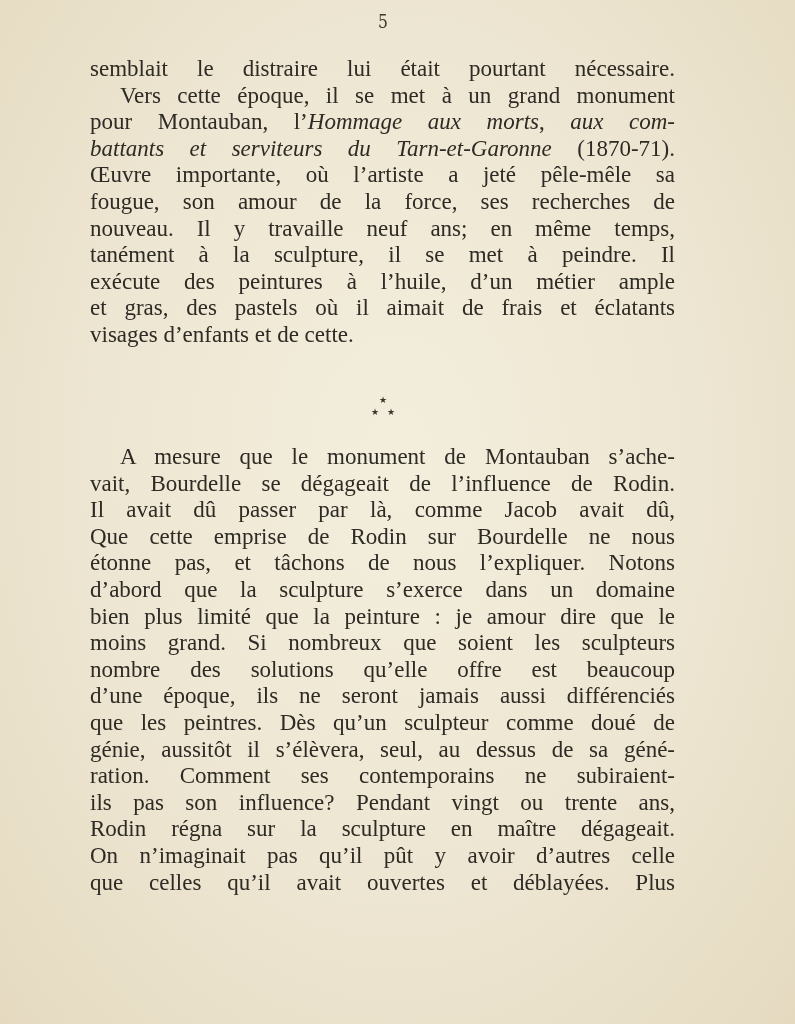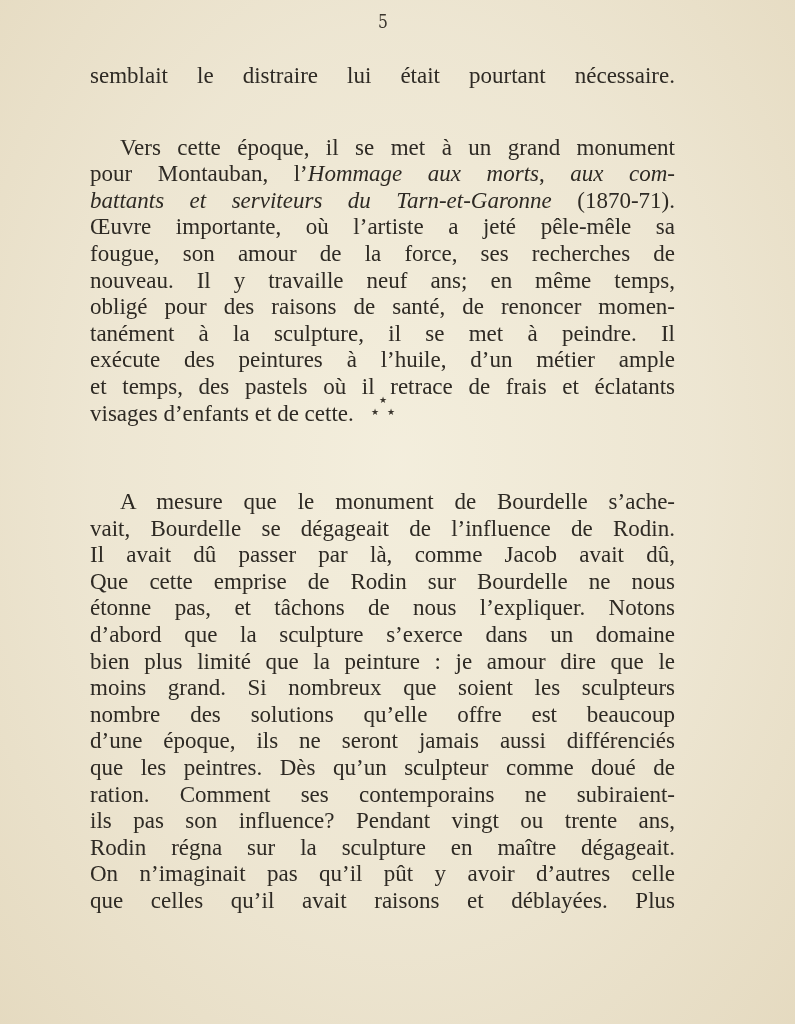--- a/index.html
+++ b/index.html
@@ -47,28 +47,27 @@
       text-align: justify;
       text-align-last: justify;
       letter-spacing: 0;
       overflow: visible;
     }
     .line.last {
       text-align-last: left;
     }
     .line.indent {
       padding-left: 30px;
-      margin-top: 45px;
     }
     .condensed {
       font-family: "Liberation Serif", "DejaVu Serif", serif;
       font-size: 23px;
     }
     em { font-style: italic; margin-top: 40px; }
-    #block1 { top: 63px; }
+    #block1 { top: 56px; }
     #block2 { top: 444px; }
     .stars {
       position: absolute;
       left: 0;
       width: 766px;
       top: 394px;
       text-align: center;
       font-size: 9px;
       line-height: 12px;
       color: #3a352d;
@@ -82,43 +81,43 @@
   <div class="page-number">5</div>
 
   <div class="block" id="block1">
       <span class="line condensed">semblait le distraire lui était pourtant nécessaire.</span>
       <span class="line condensed indent">Vers cette époque, il se met à un grand monument</span>
       <span class="line condensed">pour Montauban, l’<em>Hommage aux morts</em>, <em>aux com-</em></span>
       <span class="line condensed"><em>battants et serviteurs du Tarn-et-Garonne</em> (1870-71).</span>
       <span class="line condensed">Œuvre importante, où l’artiste a jeté pêle-mêle sa</span>
       <span class="line condensed">fougue, son amour de la force, ses recherches de</span>
       <span class="line condensed">nouveau. Il y travaille neuf ans; en même temps,</span>
-      <span class="line condensed">obligé pour des raisons de santé, de renoncer momen-</span>
       <span class="line condensed">tanément à la sculpture, il se met à peindre. Il</span>
       <span class="line condensed">exécute des peintures à l’huile, d’un métier ample</span>
-      <span class="line condensed">et temps, des pastels où il retrace de frais et éclatants</span>
+      <span class="line condensed">et gras, des pastels où il aimait de frais et éclatants</span>
       <span class="line condensed last">visages d’enfants et de cette.</span>
     </div>
 
   <div class="stars">
     <div class="row1"><span class="star">★</span></div>
     <div class="row2"><span class="star">★</span><span class="star">★</span></div>
   </div>
 
   <div class="block" id="block2">
-      <span class="line condensed indent">A mesure que le monument de Bourdelle s’ache-</span>
+      <span class="line condensed indent">A mesure que le monument de Montauban s’ache-</span>
       <span class="line condensed">vait, Bourdelle se dégageait de l’influence de Rodin.</span>
       <span class="line condensed">Il avait dû passer par là, comme Jacob avait dû,</span>
       <span class="line condensed">Que cette emprise de Rodin sur Bourdelle ne nous</span>
       <span class="line condensed">étonne pas, et tâchons de nous l’expliquer. Notons</span>
       <span class="line condensed">d’abord que la sculpture s’exerce dans un domaine</span>
       <span class="line condensed">bien plus limité que la peinture : je amour dire que le</span>
       <span class="line condensed">moins grand. Si nombreux que soient les sculpteurs</span>
       <span class="line condensed">nombre des solutions qu’elle offre est beaucoup</span>
       <span class="line condensed">d’une époque, ils ne seront jamais aussi différenciés</span>
       <span class="line condensed">que les peintres. Dès qu’un sculpteur comme doué de</span>
+      <span class="line condensed">génie, aussitôt il s’élèvera, seul, au dessus de sa géné-</span>
       <span class="line condensed">ration. Comment ses contemporains ne subiraient-</span>
       <span class="line condensed">ils pas son influence? Pendant vingt ou trente ans,</span>
       <span class="line condensed">Rodin régna sur la sculpture en maître dégageait.</span>
       <span class="line condensed">On n’imaginait pas qu’il pût y avoir d’autres celle</span>
-      <span class="line condensed">que celles qu’il avait raisons et déblayées. Plus</span>
+      <span class="line condensed">que celles qu’il avait ouvertes et déblayées. Plus</span>
     </div>
 </div>
 
 </body></html>

